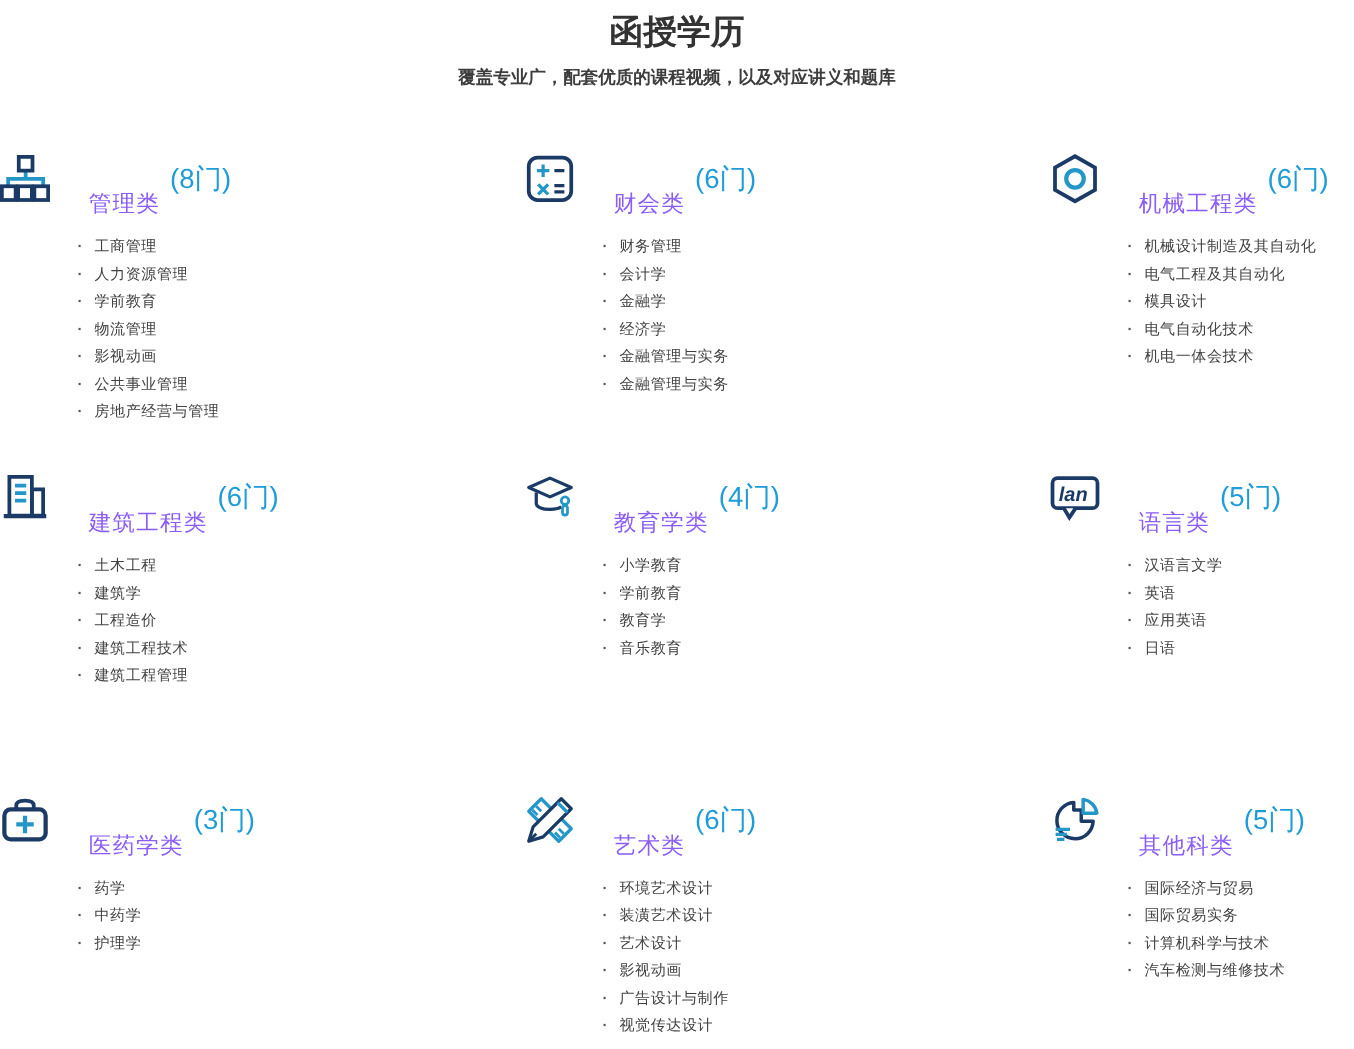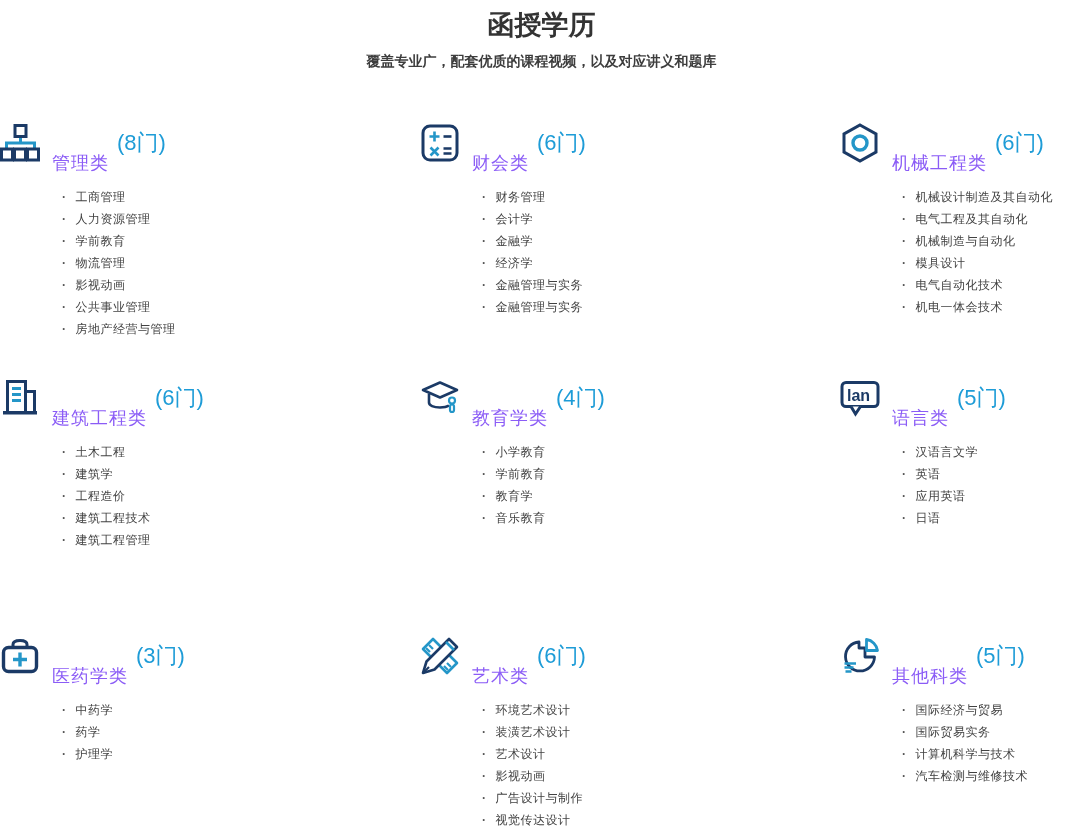--- a/index.html
+++ b/index.html
@@ -17,21 +17,21 @@
   }
   .grid{
     display:grid;
     grid-template-columns:420px 420px 243px;
     grid-template-rows:255px 258px auto;
     margin-top:39px;
   }
   .category{min-width:0;}
   .category-header{display:flex;align-items:center;}
   .icon-box{
-    width:40px;height:40px;flex:0 0 40px;margin-right:12px;
+    width:40px;height:40px;flex:0 0 40px;margin-right:31px;font-style:italic;
   }
   .icon-box svg{display:block;width:40px;height:40px;}
   .category-title{font-size:18px;color:#8b5cf6;letter-spacing:1px;margin-top:41px;}
   .category-count{font-size:22px;color:#1e9cd7;margin-left:8px;letter-spacing:0;}
   .item-list{
     list-style:none;margin:11px 0 0 0;padding:0 0 0 62px;
   }
   .item-list li{
     font-size:12px;color:#424242;line-height:22px;letter-spacing:0.5px;
     white-space:nowrap;
@@ -106,21 +106,20 @@
           <path d="M20 2 L36 11 V29 L20 38 L4 29 V11 Z" stroke="#1b3a66" stroke-width="3"></path>
           <circle cx="20" cy="20" r="7" stroke="#2496c8" stroke-width="3.4"></circle>
         </svg>
       </span>
       <span class="category-title">机械工程类</span>
       <span class="category-count">(6门)</span>
     </div>
     <ul class="item-list">
       <li>机械设计制造及其自动化</li>
       <li>电气工程及其自动化</li>
-      <li>机械制造与自动化</li>
       <li>模具设计</li>
       <li>电气自动化技术</li>
       <li>机电一体会技术</li>
     </ul>
   </div>
 
   <div class="category">
     <div class="category-header">
       <span class="icon-box">
         <svg viewBox="0 0 40 40" fill="none">
@@ -189,22 +188,22 @@
         <svg viewBox="0 0 40 40" fill="none">
           <path d="M13 12 V8.5 C13 5.5 16 4.5 20 4.5 C24 4.5 27 5.5 27 8.5 V12" stroke="#1b3a66" stroke-width="3"></path>
           <rect x="3.5" y="11.5" width="33" height="24" rx="5" stroke="#1b3a66" stroke-width="3.4"></rect>
           <path d="M20 16.5 V30.5 M13 23.5 H27" stroke="#2496c8" stroke-width="3.4"></path>
         </svg>
       </span>
       <span class="category-title">医药学类</span>
       <span class="category-count">(3门)</span>
     </div>
     <ul class="item-list">
+      <li>药学</li>
       <li>中药学</li>
-      <li>药学</li>
       <li>护理学</li>
     </ul>
   </div>
 
   <div class="category">
     <div class="category-header">
       <span class="icon-box">
         <svg viewBox="0 0 40 40" fill="none">
           <path d="M3 13 L13 3 L37 27 L27 37 Z" stroke="#2496c8" stroke-width="2.6" stroke-linejoin="round"></path>
           <path d="M9 9 L13 13 M6 12 L10 16 M27 27 L31 31 M24 30 L28 34" stroke="#2496c8" stroke-width="2.2"></path>

